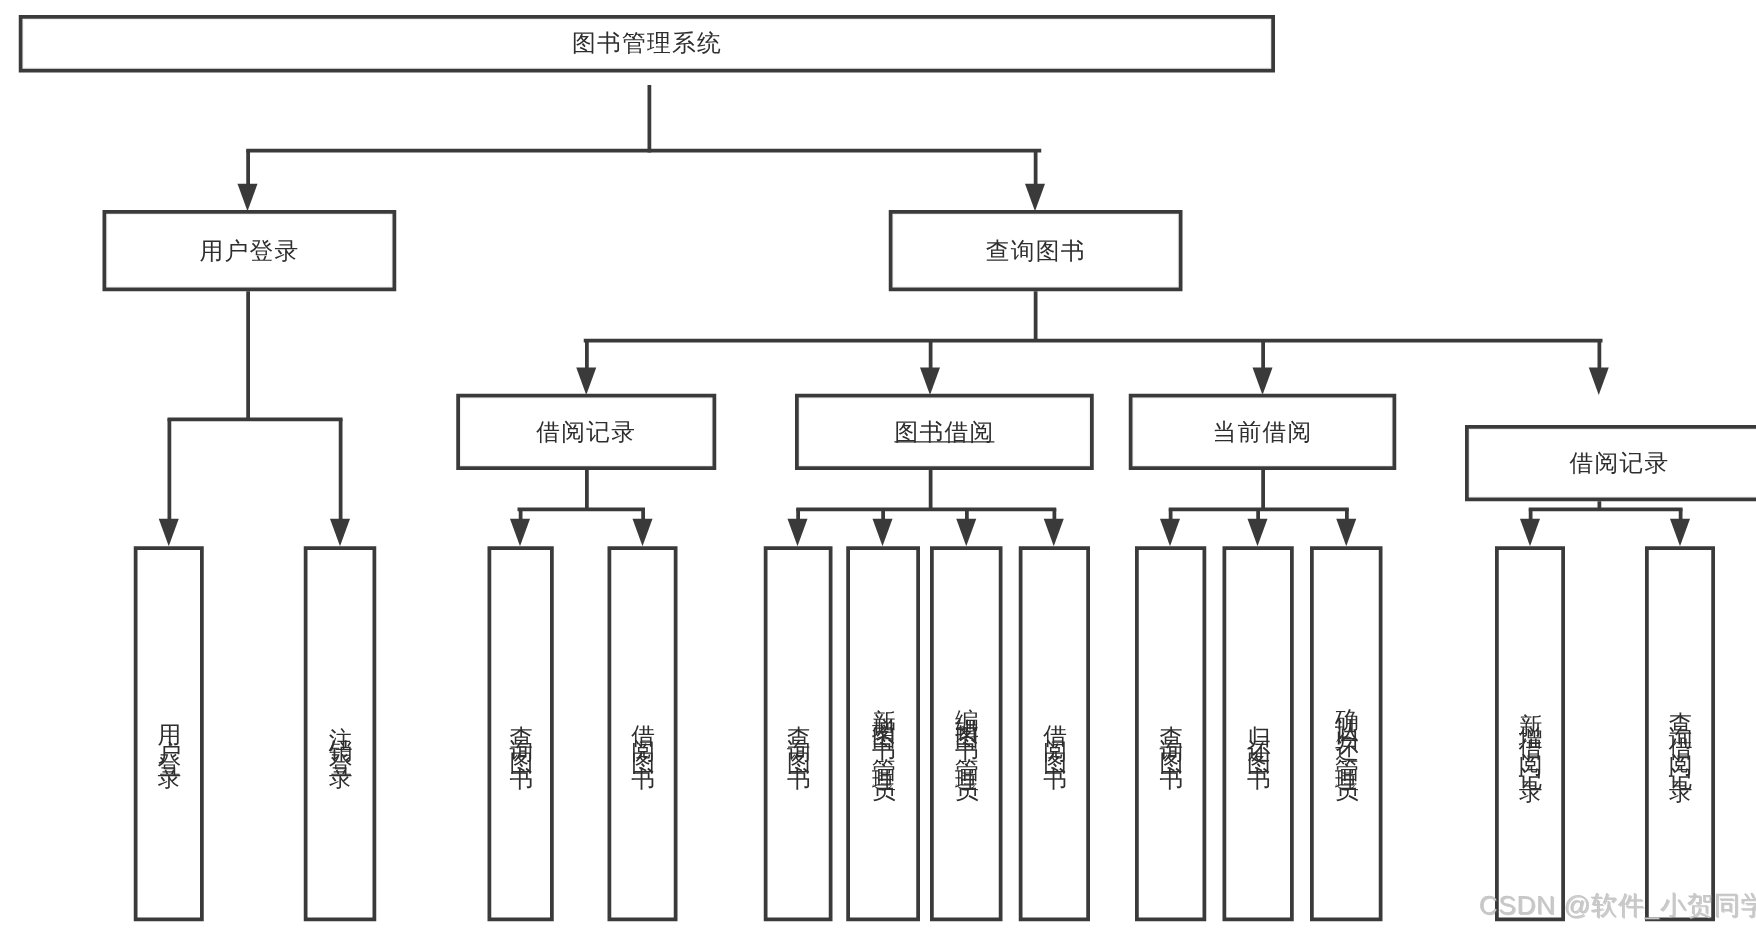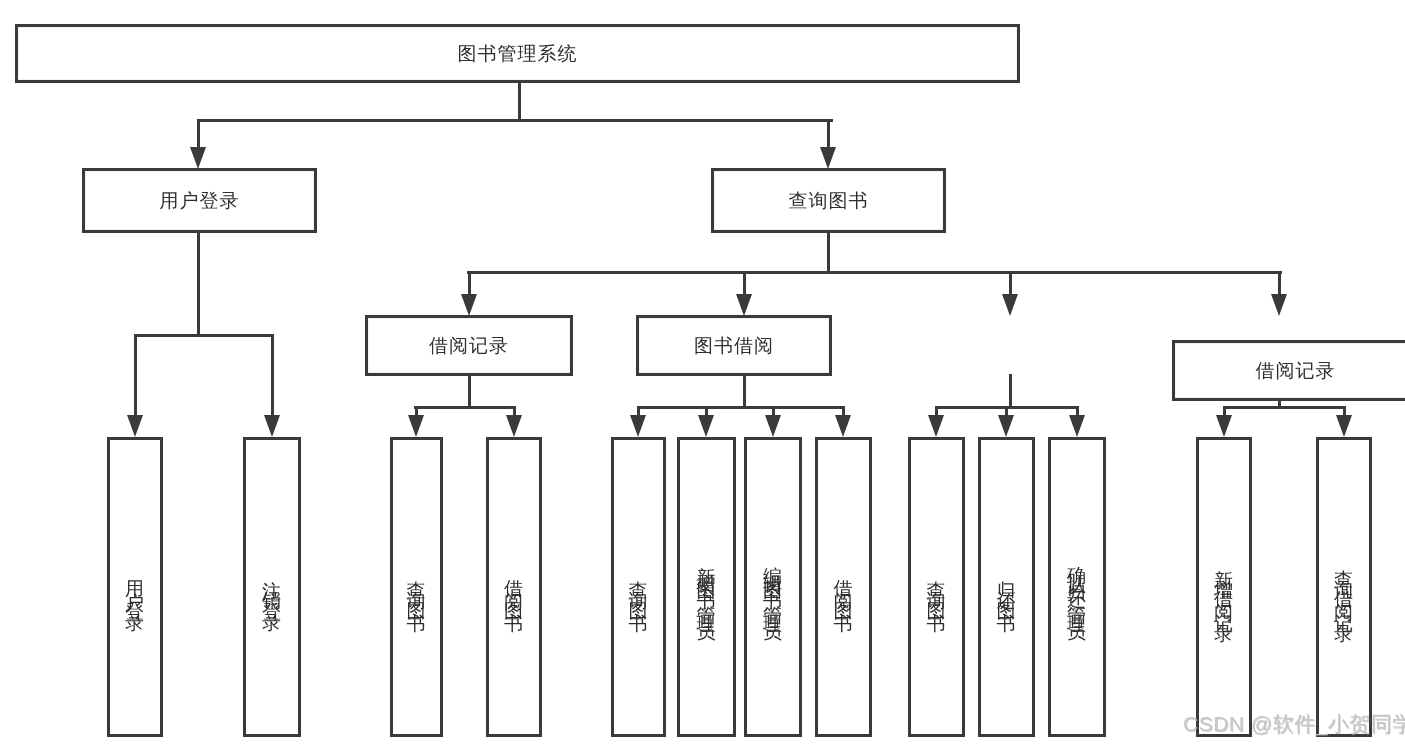--- a/index.html
+++ b/index.html
@@ -96,36 +96,39 @@
   <i class="ln" style="left:1076px;top:407px;width:3px;height:9px;"></i>
   <i class="arrow" style="left:928px;top:415px;"></i>
   <i class="arrow" style="left:998px;top:415px;"></i>
   <i class="arrow" style="left:1069px;top:415px;"></i>
 
   <i class="ln" style="left:1223px;top:407px;width:3px;height:9px;"></i>
   <i class="ln" style="left:1343px;top:407px;width:3px;height:9px;"></i>
   <i class="arrow" style="left:1216px;top:415px;"></i>
   <i class="arrow" style="left:1336px;top:415px;"></i>
 
-  <div class="box" style="left:15px;top:24px;width:1005px;height:59px;">
+  <div class="box" style="left:15px;top:12px;width:1005px;height:46px;">
     <span>图书管理系统</span>
   </div>
 
   <div class="box" style="left:82px;top:168px;width:235px;height:65px;">
     <span>用户登录</span>
   </div>
   <div class="box" style="left:711px;top:168px;width:235px;height:65px;">
     <span>查询图书</span>
   </div>
 
   <div class="box" style="left:365px;top:315px;width:208px;height:61px;">
     <span>借阅记录</span>
   </div>
-  <div class="box" style="left:636px;top:315px;width:196px;height:61px;">
+  <div class="box" style="left:636px;top:315px;width:239px;height:61px;text-decoration:underline;">
     <span>图书借阅</span>
+  </div>
+  <div class="box" style="left:903px;top:315px;width:214px;height:61px;">
+    <span>当前借阅</span>
   </div>
   <div class="box" style="left:1172px;top:315px;width:247px;height:61px;margin-top:25px;">
     <span>借阅记录</span>
   </div>
 
   <div class="leaf" style="left:107px;top:437px;width:56px;height:300px;">
     <span class="vtext">用户登录</span>
   </div>
   <div class="leaf" style="left:243px;top:437px;width:58px;height:300px;">
     <span class="vtext">注销登录</span>

